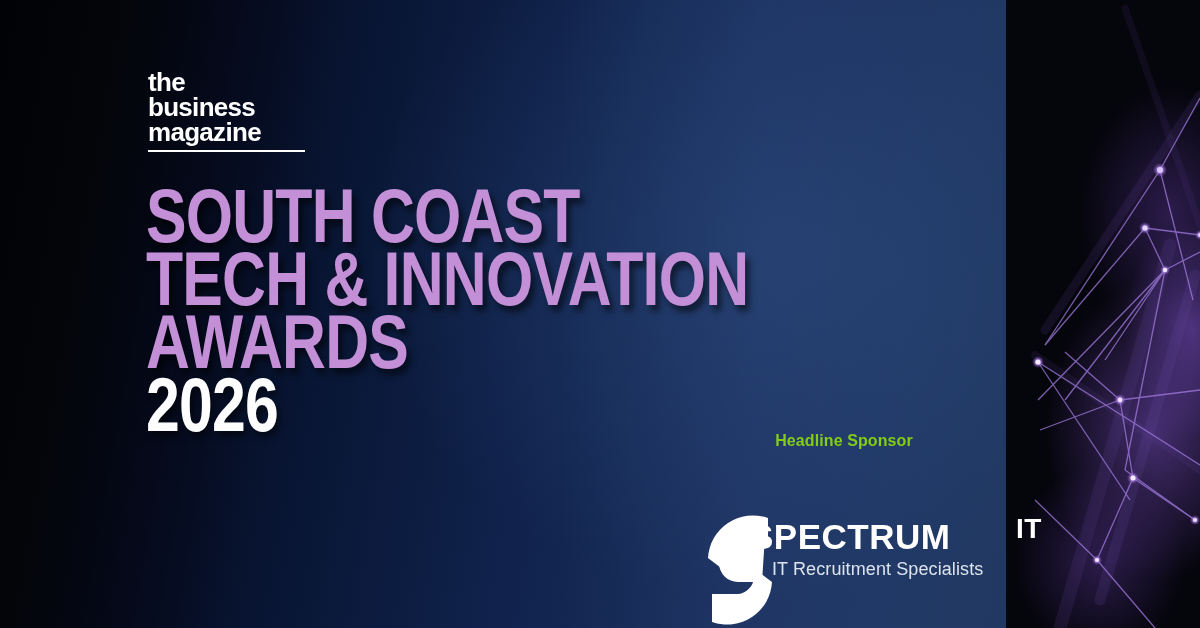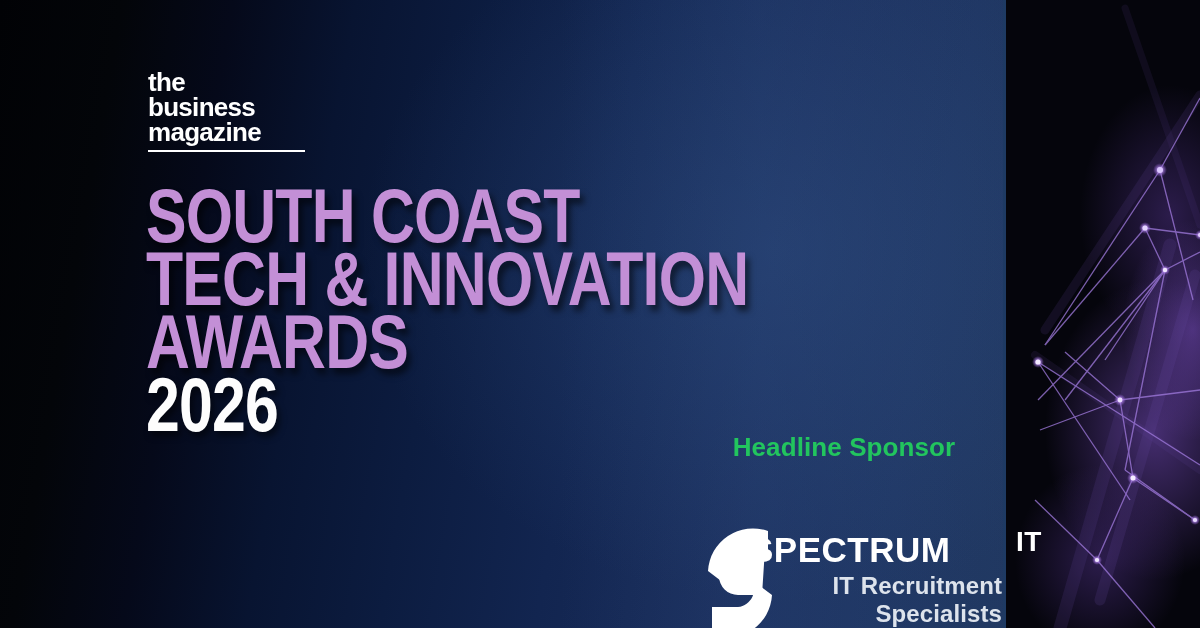--- a/index.html
+++ b/index.html
@@ -103,22 +103,22 @@
 
   
   .sponsor {
     position:absolute;
     left:688px; top:432px;
     width:312px;
     text-align:center;
   }
   .sponsor-label {
     display:block;
-    color:#22c55e;
-    font-size:26px;
+    color:#84cc16;
+    font-size:16px;
     font-weight:bold;
     letter-spacing:.1px;
   }
   .sponsor-logo {
     position:relative;
     margin-top:22px;
     height:112px;
   }
   .logo-mark {
     position:absolute;
@@ -145,24 +145,23 @@
     color:#ffffff;
     font-weight:bold;
     font-size:28px;
     letter-spacing:.5px;
   }
   .logo-tagline {
     display:block;
     margin-top:1px;
     margin-left:22px;
     color:#dde3ec;
-    font-size:24px;
-    font-weight:bold;
+    font-size:18px;
+    font-weight:normal;
     letter-spacing:.1px;
-    text-align:right;
   }
 </style>
 </head>
 <body>
 
 <div id="banner">
 
   <div class="main-panel">
     <div class="sheen"></div>
   </div>

